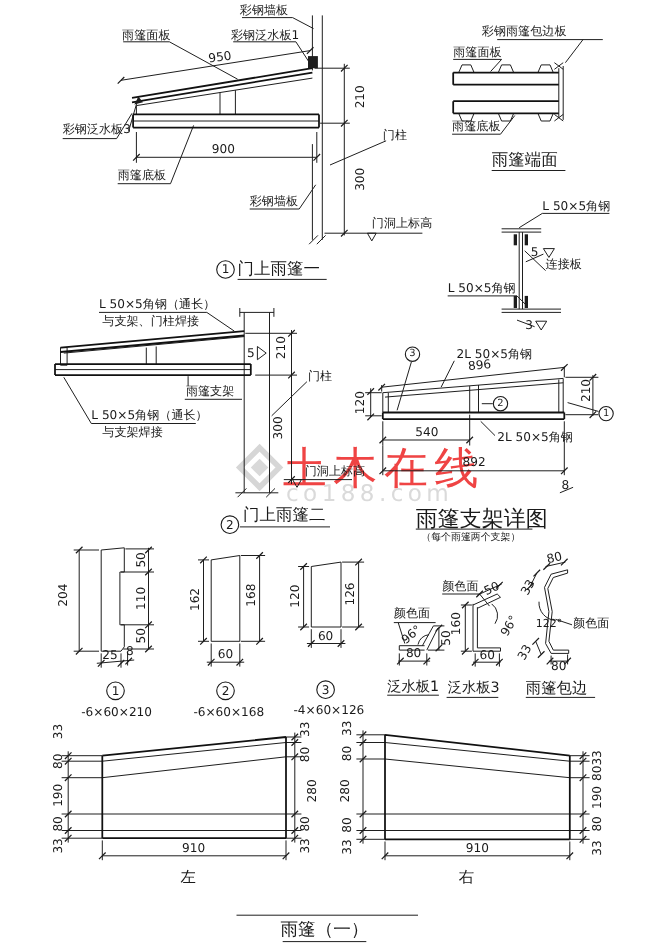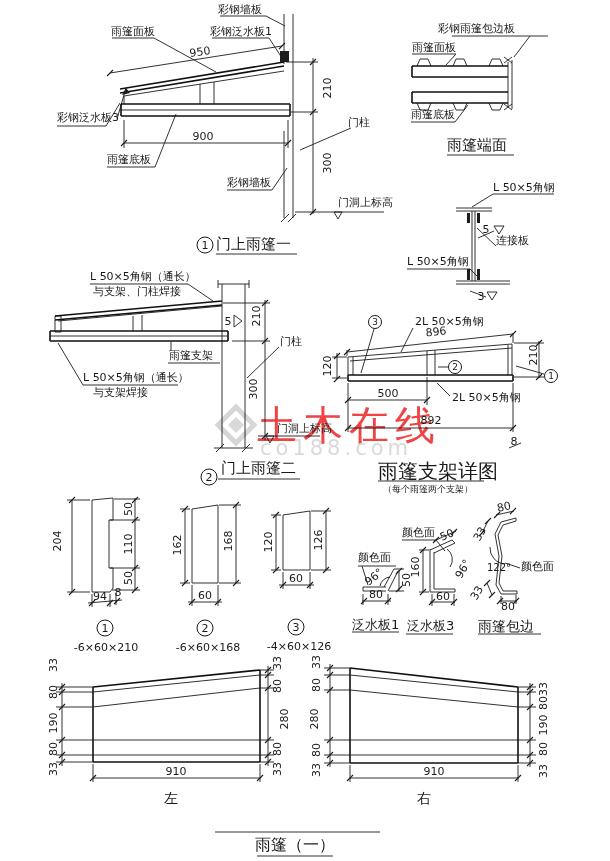--- a/index.html
+++ b/index.html
@@ -200,32 +200,32 @@
   <div class="circ" style="left:209px;top:477px">2</div>
   <div class="t cap" style="left:221px;top:461px">门上雨篷二</div>
 
   <div class="circ sm" style="left:375px;top:322px">3</div>
   <div class="t" style="left:415px;top:316px">2L  50×5角钢</div>
   <div class="t c rB" style="left:436px;top:332px">896</div>
   <div class="t c r90" style="left:327px;top:366px">120</div>
   <div class="circ sm" style="left:455px;top:367px">2</div>
   <div class="t c r90" style="left:533px;top:355px">210</div>
   <div class="circ sm" style="left:551px;top:376px">1</div>
-  <div class="t c" style="left:388px;top:393px">500</div>
+  <div class="t c" style="left:388px;top:393px">540</div>
   <div class="t" style="left:452px;top:392px">2L  50×5角钢</div>
   <div class="t c" style="left:431px;top:420px">892</div>
   <div class="t c" style="left:514px;top:441px">8</div>
   <div class="t cap2" style="left:378px;top:461px">雨篷支架详图</div>
   <div class="t sub" style="left:383px;top:485px">（每个雨篷两个支架）</div>
 
   <div class="t c r90" style="left:57px;top:541px">204</div>
   <div class="t c r90" style="left:128px;top:509px">50</div>
   <div class="t c r90" style="left:128px;top:544px">110</div>
   <div class="t c r90" style="left:128px;top:578px">50</div>
-  <div class="t c" style="left:100px;top:596px">94</div>
+  <div class="t c" style="left:100px;top:596px">25</div>
   <div class="t c" style="left:118px;top:592px">8</div>
   <div class="circ" style="left:105px;top:628px">1</div>
   <div class="t c" style="left:106px;top:647px">-6×60×210</div>
 
   <div class="t c r90" style="left:177px;top:545px">162</div>
   <div class="t c r90" style="left:228px;top:541px">168</div>
   <div class="t c" style="left:205px;top:595px">60</div>
   <div class="circ" style="left:205px;top:628px">2</div>
   <div class="t c" style="left:208px;top:647px">-6×60×168</div>
 

